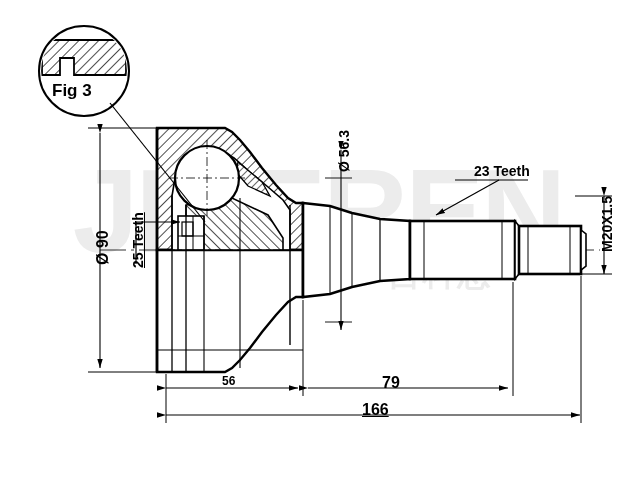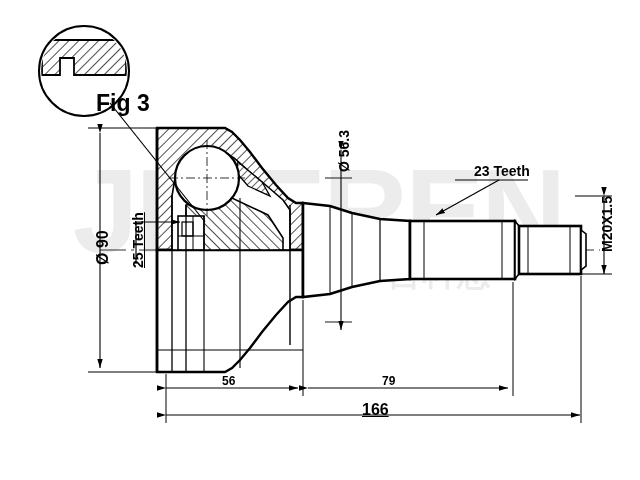--- a/index.html
+++ b/index.html
@@ -168,31 +168,31 @@
     </g>
 
     <g>
       <line x1="166" y1="415" x2="580" y2="415" stroke="#000" stroke-width="1.1" marker-start="url(#arrL)" marker-end="url(#arrR)"></line>
       <line x1="166" y1="396" x2="166" y2="423" stroke="#000" stroke-width="1"></line>
       <line x1="581" y1="276" x2="581" y2="423" stroke="#000" stroke-width="1"></line>
     </g>
 
   </svg>
 
-  <div class="lbl" style="left:52px;top:92px;font-size:23px;margin-left:44px;">Fig 3</div>
+  <div class="lbl" style="left:52px;top:82px;font-size:17px;">Fig 3</div>
 
   <div class="lbl vert" style="left:95px;top:265px;font-size:16px;">Ø 90</div>
 
   <div class="lbl vert" style="left:131px;top:268px;font-size:14px;text-decoration:underline;">25 Teeth</div>
 
   <div class="lbl vert" style="left:337px;top:172px;font-size:14px;">Ø 56.3</div>
 
   <div class="lbl" style="left:457px;top:164px;font-size:14px;margin-left:17px;">23 Teeth</div>
 
   <div class="lbl vert" style="left:600px;top:252px;font-size:14px;">M20X1.5</div>
 
   <div class="lbl" style="left:222px;top:375px;font-size:12px;">56</div>
 
-  <div class="lbl" style="left:382px;top:375px;font-size:12px;">79</div>
+  <div class="lbl" style="left:382px;top:375px;font-size:16px;">79</div>
 
   <div class="lbl" style="left:362px;top:402px;font-size:16px;text-decoration:underline;">166</div>
 
 </div>
 
 </body></html>

